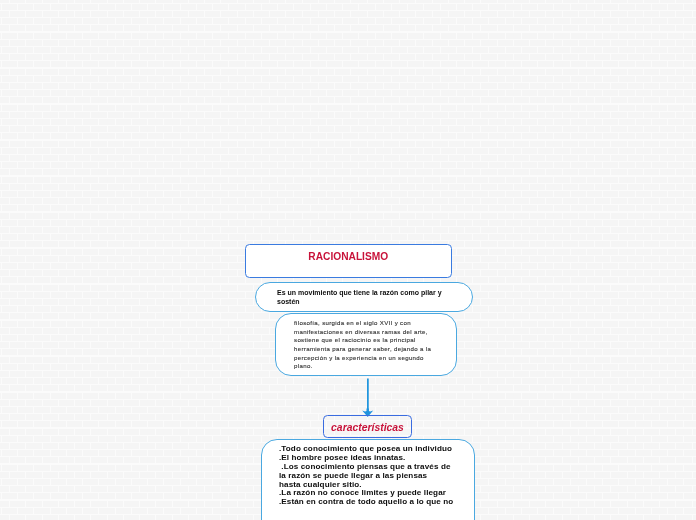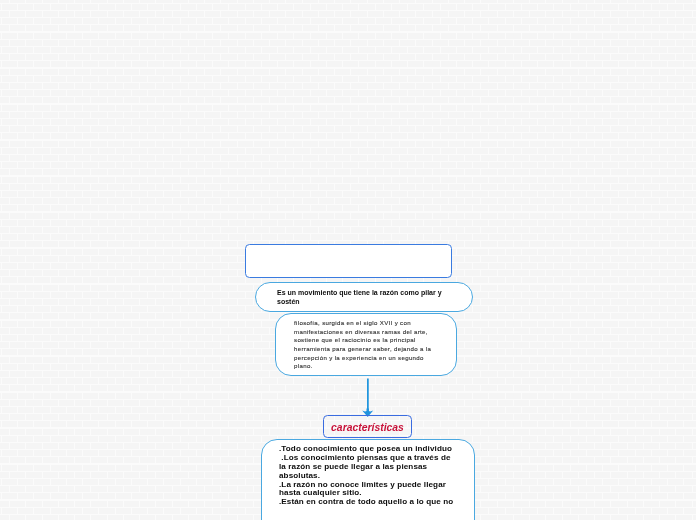--- a/index.html
+++ b/index.html
@@ -3259,20 +3259,21 @@
       <i class="brick" style="left:611.27px;top:514.90px"></i>
       <i class="brick" style="left:627.52px;top:514.90px"></i>
       <i class="brick" style="left:643.77px;top:514.90px"></i>
       <i class="brick" style="left:660.02px;top:514.90px"></i>
       <i class="brick" style="left:676.27px;top:514.90px"></i>
       <i class="brick" style="left:692.52px;top:514.90px"></i>
     </div>
 
   <div class="node" id="title-node">
     <div class="lines">
+        <div>RACIONALISMO</div>
       </div>
   </div>
 
   <div class="node" id="def-node">
     <div class="lines">
         <div>Es un movimiento que tiene la razón como pilar y</div>
         <div>sostén</div>
       </div>
   </div>
 
@@ -3294,21 +3295,21 @@
 
   <div class="node" id="carac-node">
     <div class="lines">
       <div>características</div>
     </div>
   </div>
 
   <div class="node" id="list-node">
     <div class="lines">
         <div>.Todo conocimiento que posea un individuo</div>
+        <div>.El hombre posee ideas innatas.</div>
         <div> .Los conocimiento piensas que a través de</div>
         <div>la razón se puede llegar a las piensas</div>
-        <div>absolutas.</div>
+        <div>hasta cualquier sitio.</div>
         <div>.La razón no conoce limites y puede llegar</div>
-        <div>hasta cualquier sitio.</div>
         <div>.Están en contra de todo aquello a lo que no</div>
       </div>
   </div>
 </div>
 
 </body></html>

